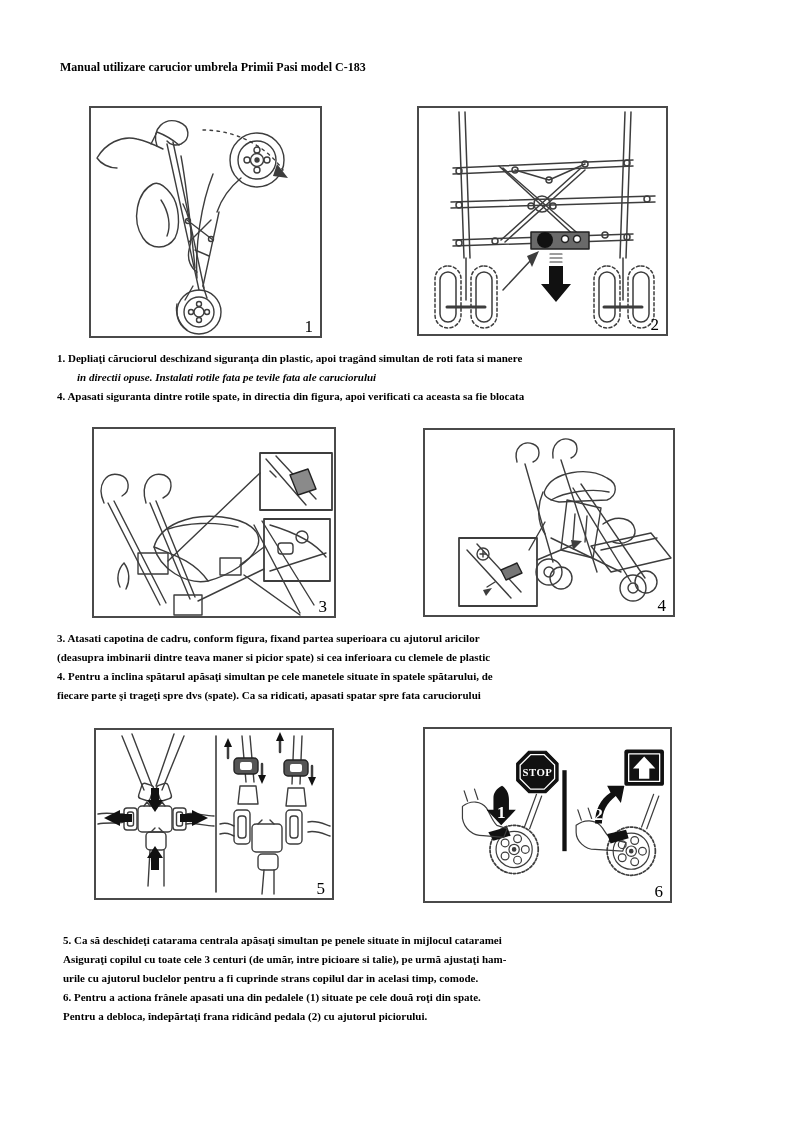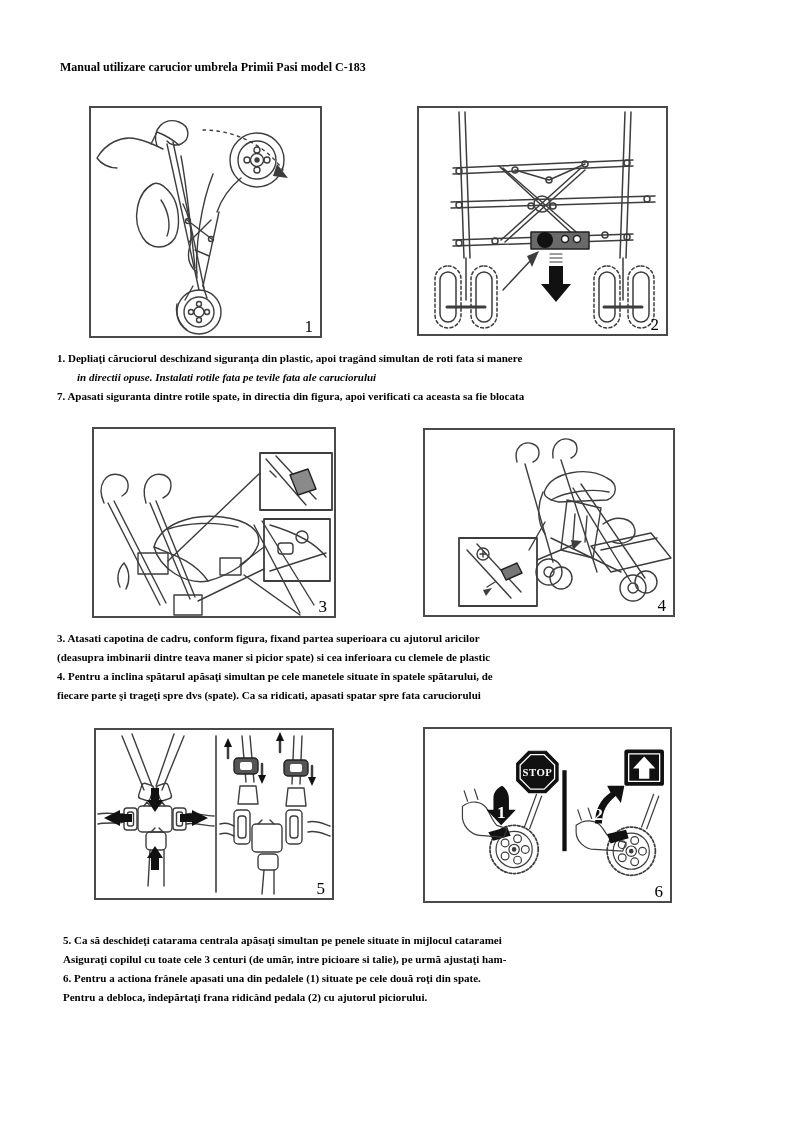--- a/index.html
+++ b/index.html
@@ -104,21 +104,21 @@
         <rect x="209" y="158" width="26" height="62" rx="13" stroke-dasharray="3,2.5"></rect>
         <rect x="214" y="164" width="16" height="50" rx="8"></rect>
       </g>
     </svg>
     <div class="fig-num">2</div>
   </div>
 
   <div class="tblock" style="left:57px;top:349px;">
     <div class="tline">1. Depliaţi căruciorul deschizand siguranţa din plastic, apoi tragând simultan de roti fata si manere</div>
     <div class="tline indent">in directii opuse. Instalati rotile fata pe tevile fata ale caruciorului</div>
-    <div class="tline">7. Apasati siguranta dintre rotile spate, in directia din figura, apoi verificati ca aceasta sa fie blocata</div>
+    <div class="tline">4. Apasati siguranta dintre rotile spate, in directia din figura, apoi verificati ca aceasta sa fie blocata</div>
   </div>
 
   <div class="fig" style="left:92px;top:427px;width:244px;height:191px;">
     <svg viewBox="0 0 240 187">
       <g stroke="#3d3d3d" stroke-width="1.4" fill="none" stroke-linecap="round" stroke-linejoin="round">
         <path d="M10,74 C2,56 12,42 26,46 C36,49 37,62 28,67"></path>
         <path d="M14,74 L66,176 M20,72 L72,174"></path>
         <path d="M52,74 C46,55 56,42 70,46 C80,50 79,64 69,69"></path>
         <path d="M56,74 L96,170 M62,72 L101,168"></path>
         <path d="M60,118 C66,96 96,84 128,88 C154,91 168,102 164,116 C158,132 136,146 114,152 C92,156 66,140 60,118 Z"></path>
@@ -283,17 +283,18 @@
         <path d="M158,96 C158,80 164,68 176,60 L172,52 L192,52 L188,72 L182,64 C172,72 166,82 166,96 Z" fill="#111" stroke="none"></path>
         <text x="162" y="92" fill="#fff" font-size="20" font-weight="bold" text-anchor="middle" font-family="Liberation Serif, serif" stroke="none">2</text>
       </g>
     </svg>
     <div class="fig-num">6</div>
   </div>
 
   <div class="tblock" style="left:63px;top:931px;">
     <div class="tline">5. Ca să deschideţi catarama centrala apăsaţi simultan pe penele situate în mijlocul cataramei</div>
     <div class="tline">Asiguraţi copilul cu toate cele 3 centuri (de umăr, intre picioare si talie), pe urmă ajustaţi ham-</div>
+    <div class="tline">urile cu ajutorul buclelor pentru a fi cuprinde strans copilul dar in acelasi timp, comode.</div>
     <div class="tline">6. Pentru a actiona frânele apasati una din pedalele (1) situate pe cele două roţi din spate.</div>
     <div class="tline">Pentru a debloca, îndepărtaţi frana ridicând pedala (2) cu ajutorul piciorului.</div>
   </div>
 
 </div>
 
 </body></html>

